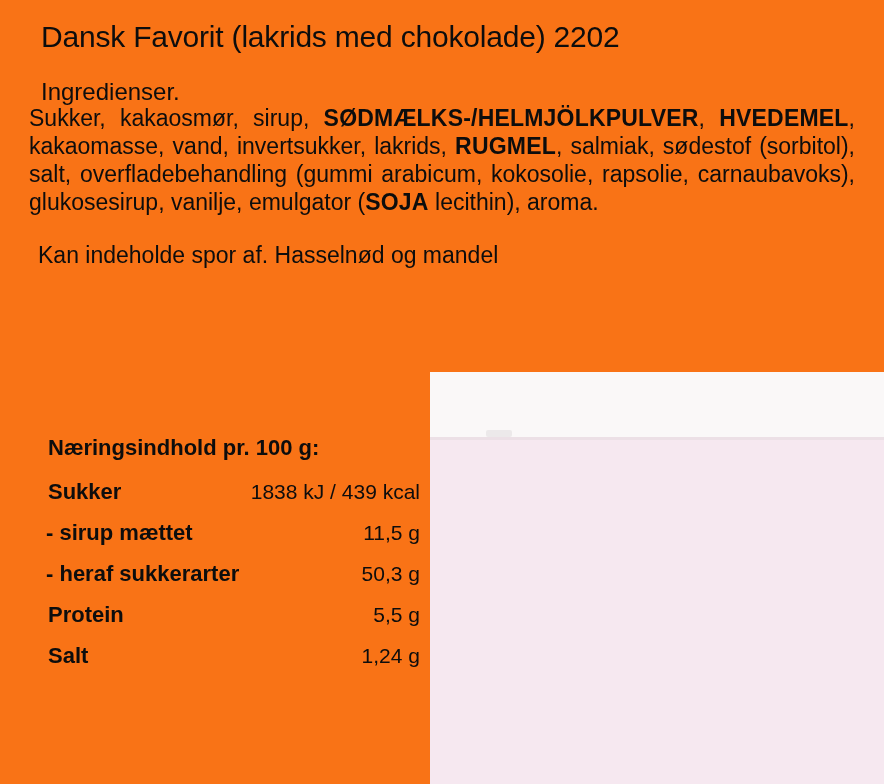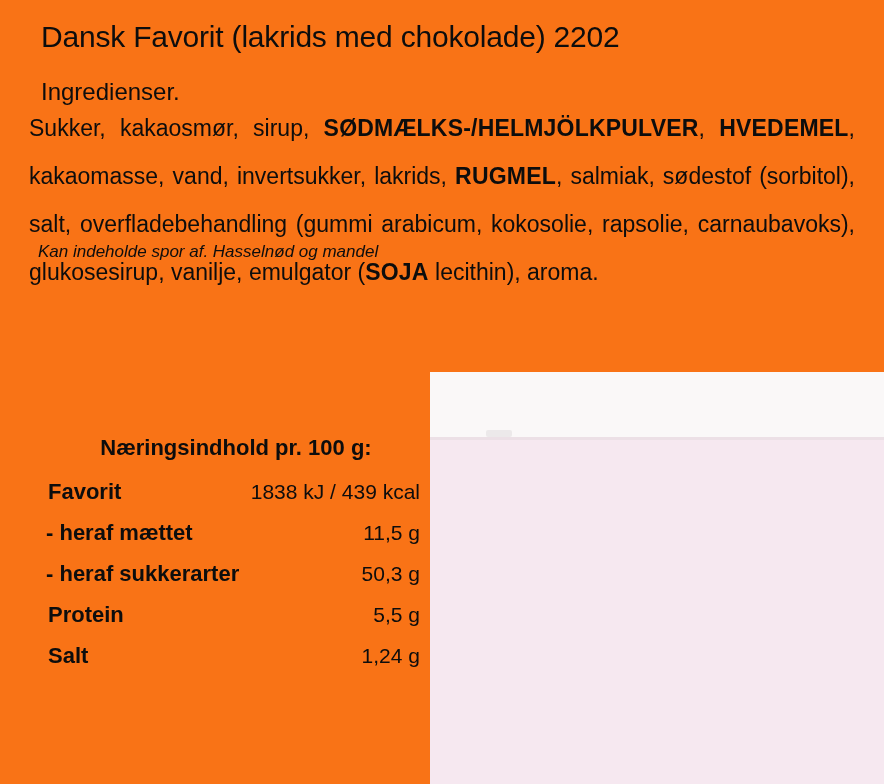--- a/index.html
+++ b/index.html
@@ -75,45 +75,43 @@
     top: 78px;
     font-size: 24px;
   }
 
   .ing-body {
     position: absolute;
     left: 29px;
     top: 104px;
     width: 826px;
     font-size: 23px;
-    line-height: 48px;
+    line-height: 28px;
     text-align: justify;
     text-align-last: left;
   }
   .ing-body .caps {
     font-weight: bold;
     letter-spacing: 0.2px;
   }
 
   .traces {
     position: absolute;
     left: 38px;
     top: 242px;
-    font-size: 17px;
+    font-size: 23px;
     white-space: nowrap;
-    font-style: italic;
   }
 
   
   .nutri {
     position: absolute;
     left: 44px;
     top: 435px;
     width: 380px;
-    text-align: center;
   }
   .nutri-title {
     font-size: 22px;
     font-weight: bold;
     margin: 0 0 18px 4px;
   }
   .nutri-row {
     display: flex;
     align-items: baseline;
     height: 41px;
@@ -153,25 +151,25 @@
   <div class="ing-label">Ingredienser.</div>
 
   <div class="ing-body"><span>Sukker, kakaosmør, sirup, </span><span class="caps">SØDMÆLKS-/HELMJÖLKPULVER</span><span>, </span><span class="caps">HVEDEMEL</span><span>, kakaomasse, vand, invertsukker, lakrids, </span><span class="caps">RUGMEL</span><span>, salmiak, sødestof (sorbitol), salt, overfladebehandling (gummi arabicum, kokosolie, rapsolie, carnaubavoks), glukosesirup, vanilje, emulgator (</span><span class="caps">SOJA</span><span> lecithin), aroma.</span></div>
 
   <div class="traces">Kan indeholde spor af. Hasselnød og mandel</div>
 
   <div class="nutri">
     <div class="nutri-title">Næringsindhold pr. 100 g:</div>
     <div id="nutrition-rows">
         <div class="nutri-row energy">
-          <div class="nutri-name">Favorit</div>
+          <div class="nutri-name">Sukker</div>
           <div class="nutri-value">1838 kJ / 439 kcal</div>
         </div>
         <div class="nutri-row">
-          <div class="nutri-name indent">- heraf mættet</div>
+          <div class="nutri-name indent">- sirup mættet</div>
           <div class="nutri-value">11,5 g</div>
         </div>
         <div class="nutri-row">
           <div class="nutri-name indent">- heraf sukkerarter</div>
           <div class="nutri-value">50,3 g</div>
         </div>
         <div class="nutri-row">
           <div class="nutri-name">Protein</div>
           <div class="nutri-value">5,5 g</div>
         </div>

